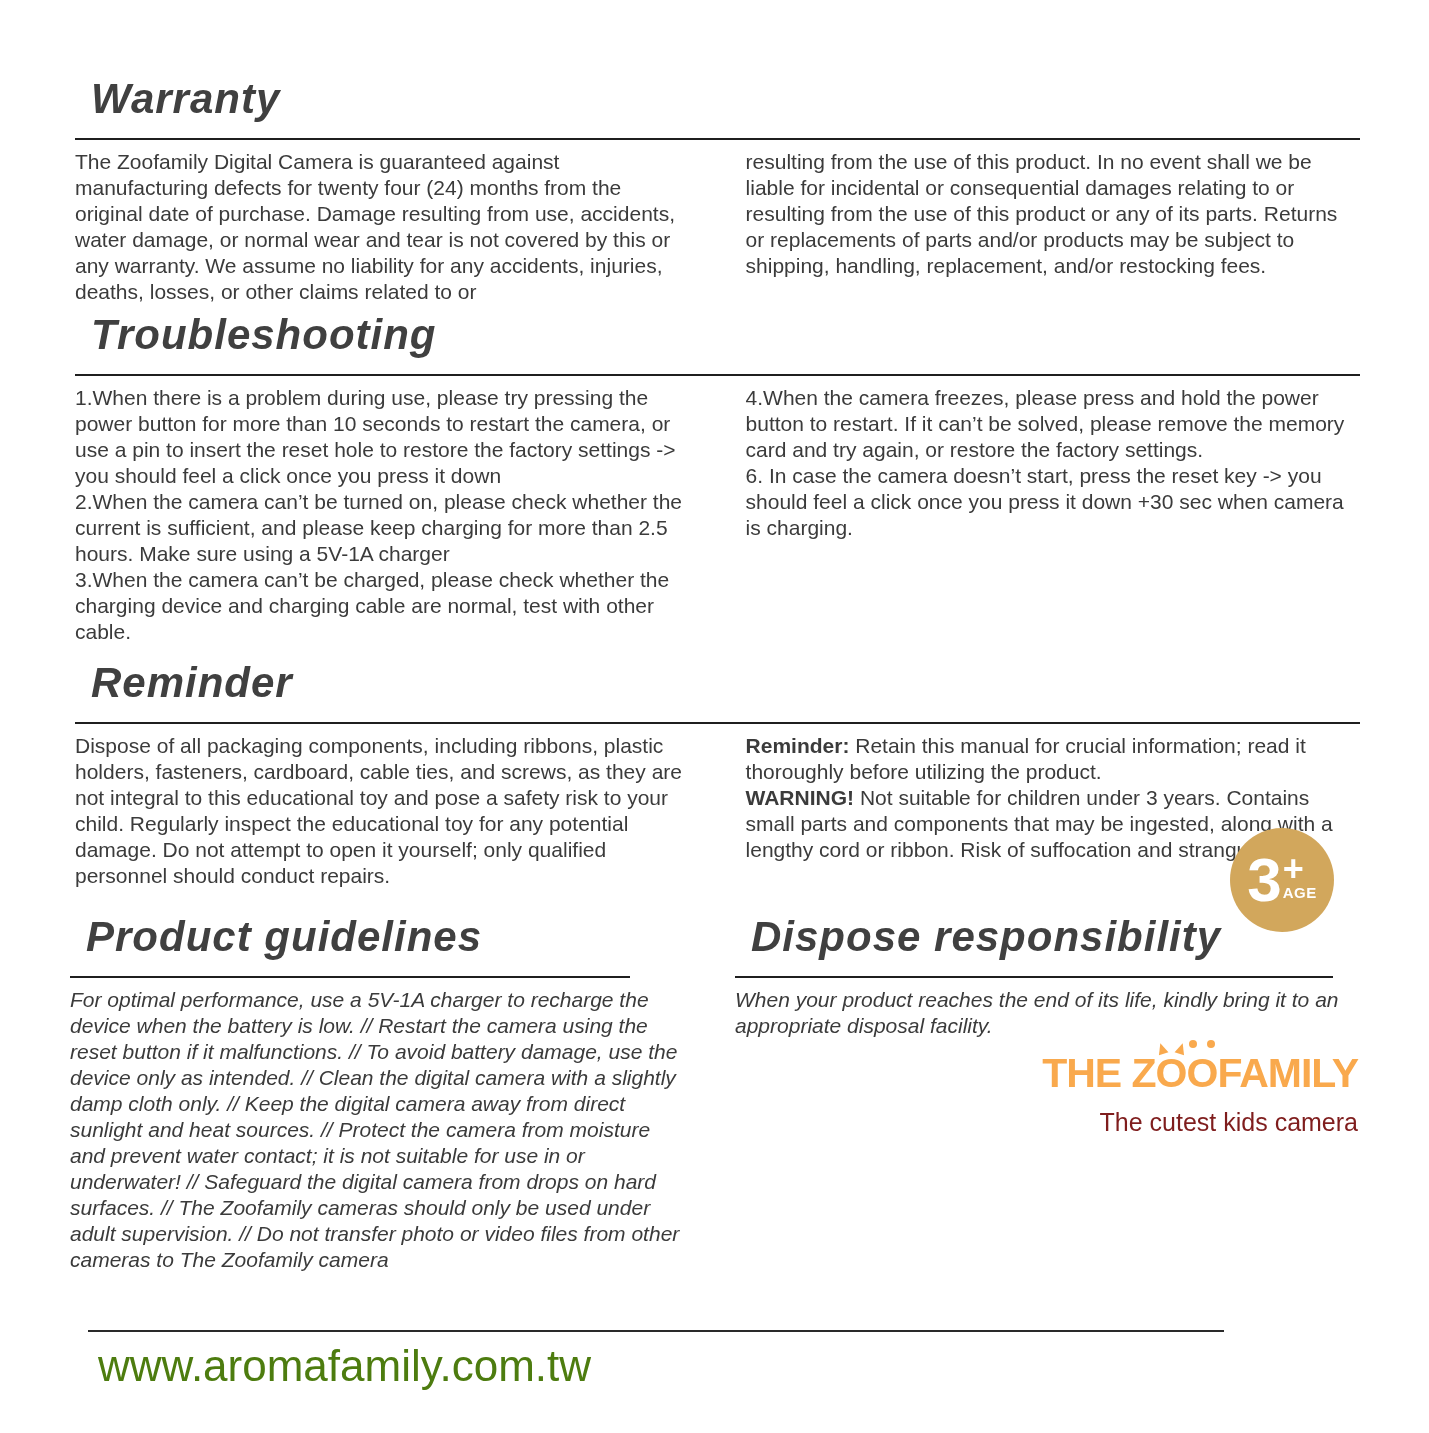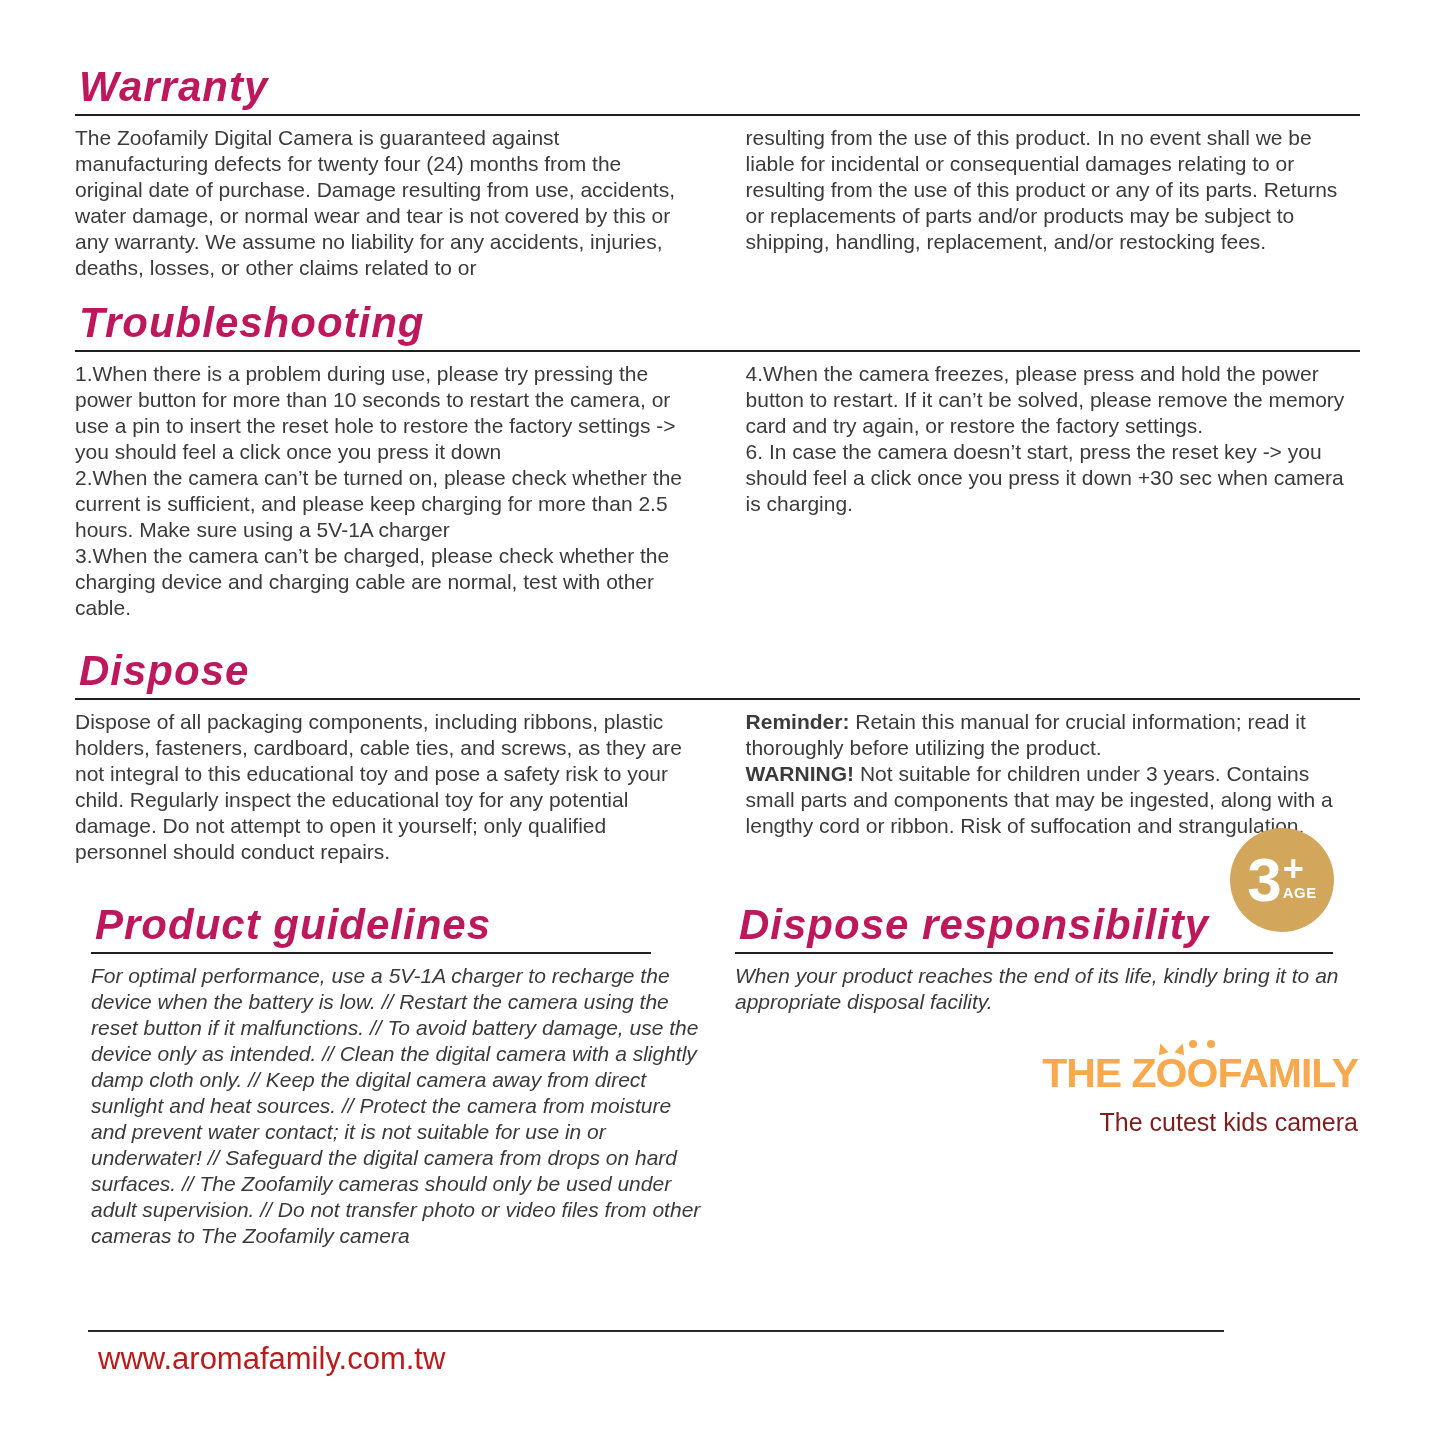--- a/index.html
+++ b/index.html
@@ -1,33 +1,33 @@
 <!DOCTYPE html>
 <html><head>
 <meta charset="utf-8">
 <style>
   html,body{margin:0;padding:0;background:#ffffff;}
   .page{position:relative;width:1429px;height:1433px;background:#ffffff;overflow:hidden;
         font-family:"Liberation Sans",sans-serif;}
 
   .sec{position:absolute;left:75px;width:1285px;}
-  .h{margin:4px;font-size:42px;line-height:46px;font-style:italic;font-weight:bold;
-     color:#be185d;letter-spacing:1px;}
+  .h{margin:16px;font-size:42px;line-height:46px;font-style:italic;font-weight:bold;
+     color:#404040;letter-spacing:1px;}
   .rule{height:2px;background:#1f1f1f;margin-top:2px;}
   .cols{display:flex;gap:61px;margin-top:9px;}
   .colL{width:620px;}
   .colR{width:625px;}
   .body,.item{margin:0;font-size:21px;line-height:26px;color:#3B3B3B;}
   .bold{font-weight:bold;}
 
   #sec-warranty{top:60px;}
   #sec-trouble{top:296px;}
   #sec-caution{top:644px;}
 
-  #block-guidelines{position:absolute;left:91px;top:898px;width:620px;}
+  #block-guidelines{position:absolute;left:70px;top:898px;width:620px;}
   #block-guidelines .rule{width:560px;}
   #block-dispose{position:absolute;left:735px;top:898px;width:625px;}
   #block-dispose .rule{width:598px;}
   #block-guidelines .body,#block-dispose .body{margin-top:9px;font-style:italic;}
 
   .badge{position:absolute;left:1230px;top:828px;width:104px;height:104px;border-radius:50%;
          background:#D2A75C;color:#ffffff;display:flex;align-items:center;justify-content:center;}
   .badge-num{font-size:62px;font-weight:bold;line-height:1;}
   .badge-side{display:flex;flex-direction:column;align-items:flex-start;margin-top:-4px;margin-left:1px;}
   .badge-plus{font-size:36px;font-weight:bold;line-height:0.8;}
@@ -42,21 +42,21 @@
       border-bottom:11px solid #F9A94D;}
   .ears::before{left:1px;transform:rotate(-18deg);}
   .ears::after{right:1px;transform:rotate(18deg);}
   .ant::before,.ant::after{content:"";position:absolute;width:8px;height:8px;border-radius:50%;
       background:#F9A94D;top:-10px;}
   .ant::before{left:2px;}
   .ant::after{right:2px;}
   .brand-tagline{font-size:25px;color:#7f1d1d;margin-top:11px;}
 
   .footer-rule{position:absolute;left:88px;top:1330px;width:1136px;height:2px;background:#2a2a2a;}
-  .footer-url{position:absolute;left:98px;top:1341px;font-size:31px;color:#b91c1c;}
+  .footer-url{position:absolute;left:98px;top:1341px;font-size:44px;color:#4d7c0f;}
 </style>
 </head>
 <body>
 
 <div class="page">
 
   <section class="sec" id="sec-warranty">
     <h2 class="h">Warranty</h2>
     <div class="rule"></div>
     <div class="cols">
@@ -75,21 +75,21 @@
         <p class="item">3.When the camera can’t be charged, please check whether the charging device and charging cable are normal, test with other cable.</p>
       </div>
       <div class="colR">
         <p class="item">4.When the camera freezes, please press and hold the power button to restart. If it can’t be solved, please remove the memory card and try again, or restore the factory settings.</p>
         <p class="item">6. In case the camera doesn’t start, press the reset key -&gt; you should feel a click once you press it down +30 sec when camera is charging.</p>
       </div>
     </div>
   </section>
 
   <section class="sec" id="sec-caution">
-    <h2 class="h">Dispose</h2>
+    <h2 class="h">Reminder</h2>
     <div class="rule"></div>
     <div class="cols">
       <p class="body colL">Dispose of all packaging components, including ribbons, plastic holders, fasteners, cardboard, cable ties, and screws, as they are not integral to this educational toy and pose a safety risk to your child. Regularly inspect the educational toy for any potential damage. Do not attempt to open it yourself; only qualified personnel should conduct repairs.</p>
       <div class="colR">
         <p class="body">
           <span class="bold">Reminder:</span>
           <span>Retain this manual for crucial information; read it thoroughly before utilizing the product.</span>
         </p>
         <p class="body">
           <span class="bold">WARNING!</span>

